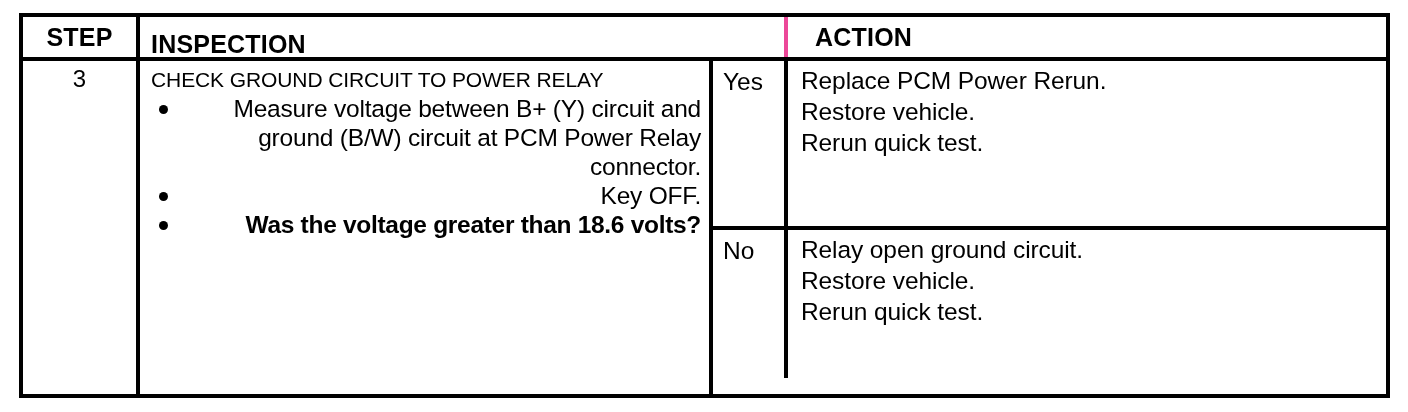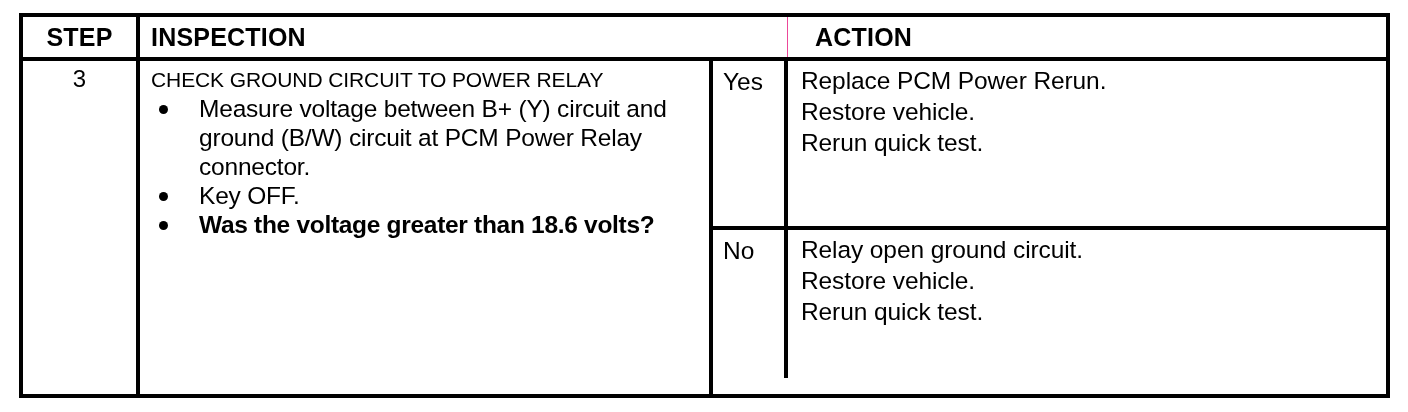--- a/index.html
+++ b/index.html
@@ -58,22 +58,22 @@
     border-right: 4px solid #000000;
     box-sizing: border-box;
   }
   .hdr-inspection {
     position: absolute;
     left: 117px;
     top: 0;
     width: 648px;
     height: 100%;
     display: flex;
-    align-items: center;
-    border-right: 1px solid #ec4899;
+    align-items: flex-end;
+    border-right: 4px solid #ec4899;
     box-sizing: border-box;
     padding-left: 11px;
   }
   .hdr-action {
     position: absolute;
     left: 765px;
     top: 0;
     right: 0;
     height: 100%;
     display: flex;
@@ -129,20 +129,21 @@
   }
   .insp-title {
     font-size: 21px;
     line-height: 29px;
     letter-spacing: -0.1px;
   }
   .insp-list {
     margin: 0;
     padding: 0;
     list-style: none;
+    text-align: right;
   }
   .insp-item {
     position: relative;
     padding-left: 48px;
     font-size: 24.5px;
     line-height: 29px;
     letter-spacing: -0.2px;
   }
   .insp-item .bullet {
     position: absolute;

